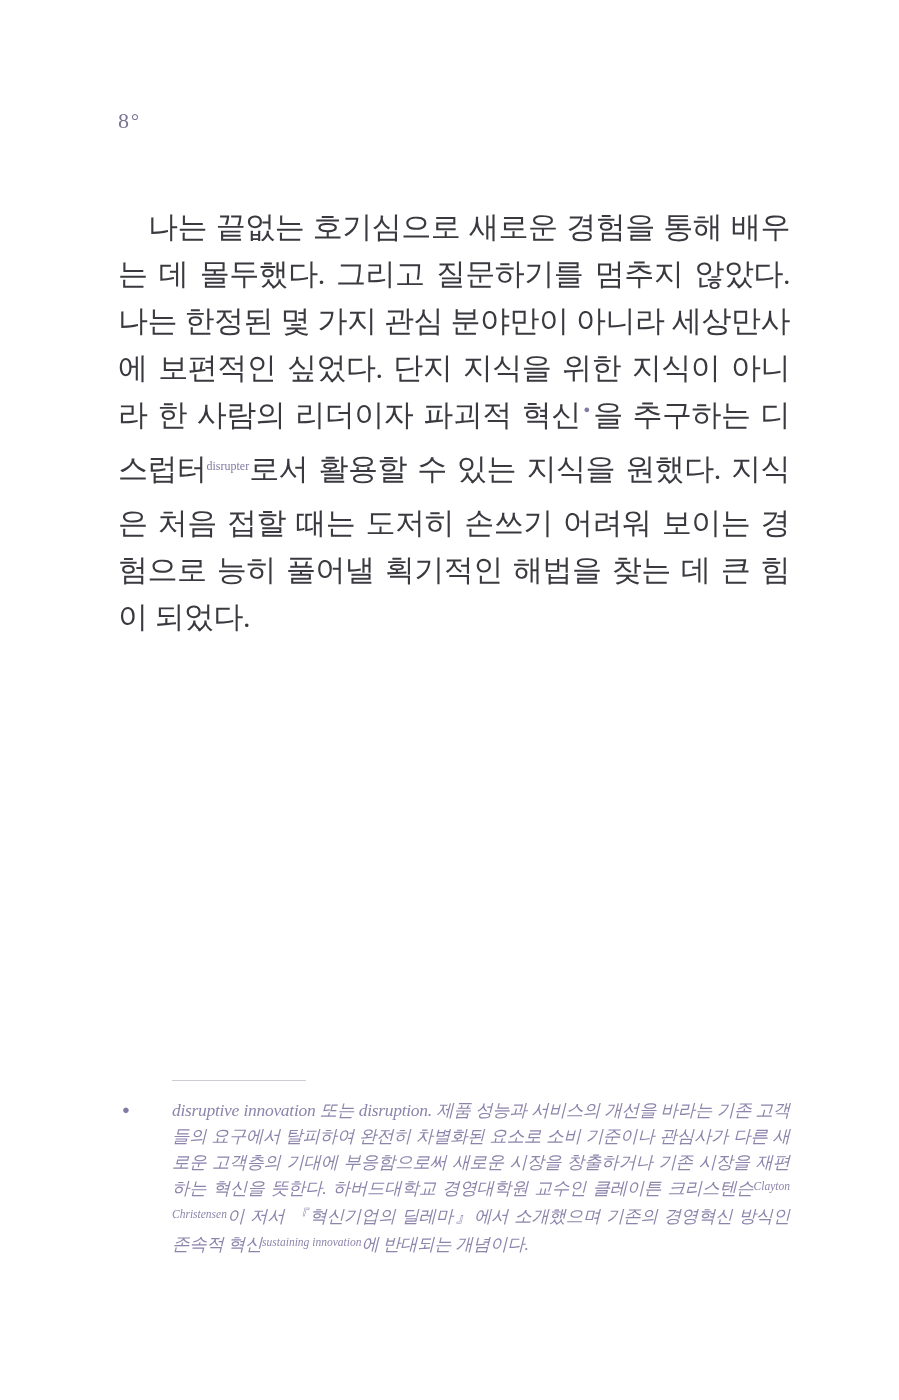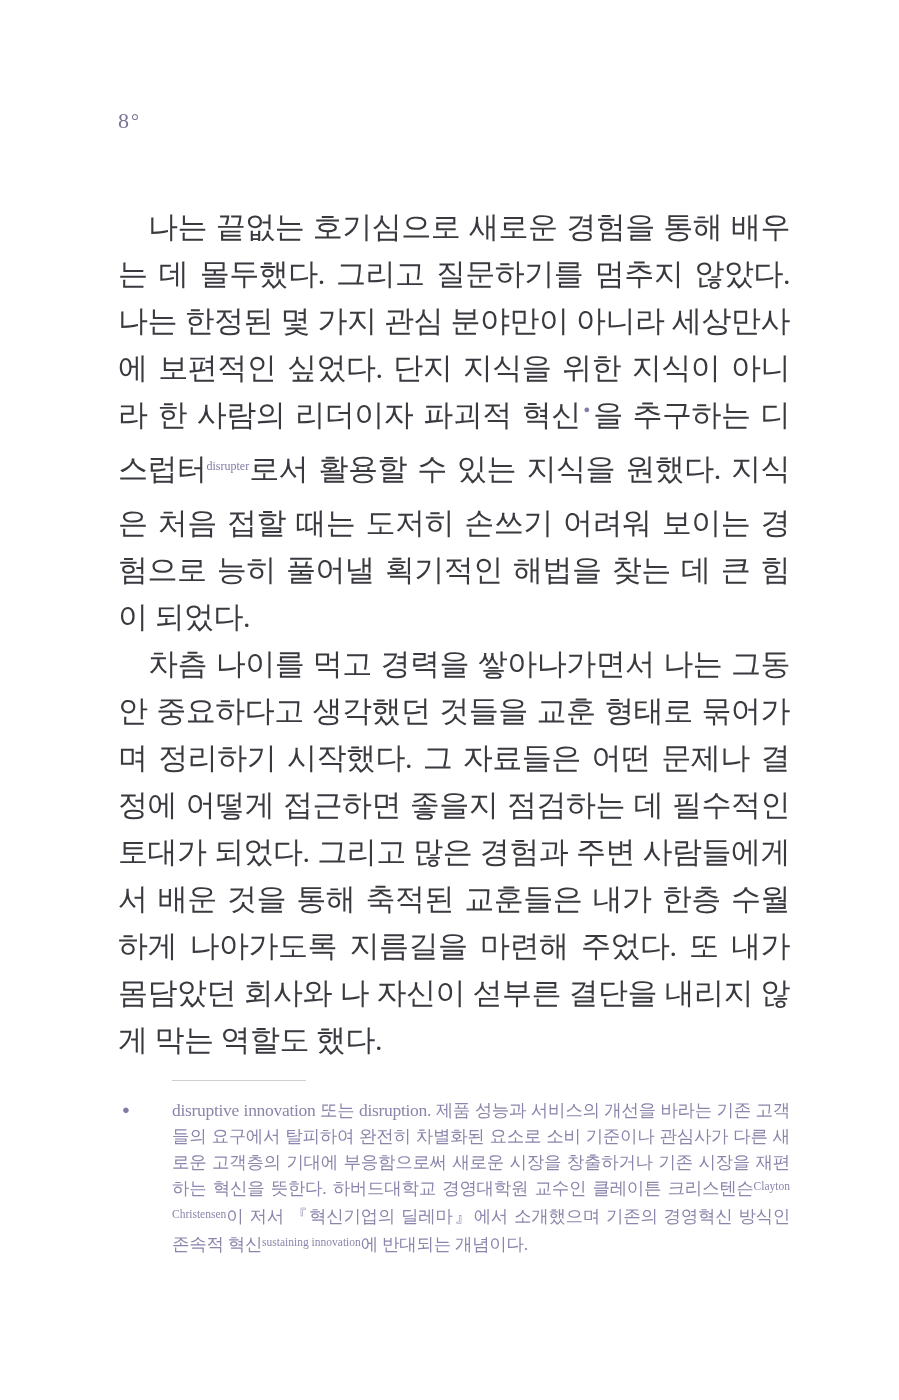--- a/index.html
+++ b/index.html
@@ -82,39 +82,39 @@
     color: var(--accent);
     line-height: 26px;
   }
   .fn-text {
     flex: 1;
     font-size: 17.5px;
     line-height: 26px;
     color: var(--fn-text);
     text-align: justify;
     letter-spacing: -0.3px;
+    font-style: italic;
   }
   .fn-text .seg-sup {
     font-size: 11.5px;
     top: -0.35em;
     color: var(--fn-text);
   }
 </style>
 </head>
 <body>
 
 <div class="page">
 
   <div class="page-number">
     <span>8</span><span class="ornament">°</span>
   </div>
 
   <main class="body-text" id="body-text">
       <p><span class="seg-text">나는 끝없는 호기심으로 새로운 경험을 통해 배우는 데 몰두했다. 그리고 질문하기를 멈추지 않았다. 나는 한정된 몇 가지 관심 분야만이 아니라 세상만사에 보편적인 싶었다. 단지 지식을 위한 지식이 아니라 한 사람의 리더이자 파괴적 혁신</span><span class="seg-ref">●</span><span class="seg-text">을 추구하는 디스럽터</span><span class="seg-sup">disrupter</span><span class="seg-text">로서 활용할 수 있는 지식을 원했다. 지식은 처음 접할 때는 도저히 손쓰기 어려워 보이는 경험으로 능히 풀어낼 획기적인 해법을 찾는 데 큰 힘이 되었다.</span></p>
-      <p><span class="seg-text">차츰 나이를 먹고 경력을 쌓아나가면서 나는 그동안 중요하다고 생각했던 것들을 교훈 형태로 묶어가며 정리하기 시작했다. 그 자료들은 어떤 문제나 결정에 어떻게 접근하면 좋을지 점검하는 데 필수적인 토대가 되었다. 그리고 많은 경험과 주변 사람들에게서 배운 것을 통해 축적된 교훈들은 내가 한층 수월하게 나아가도록 지름길을 마련해 주었다. 또 내가 몸담았던 회사와 나 자신이 섣부른 결단을 내리지 않게 막는 역할도 했다.</span></p>
     </main>
 
   <section class="footnote">
     <div class="fn-rule"></div>
     <div class="fn-row">
       <span class="fn-bullet">●</span>
       <div class="fn-text" id="fn-text"><span class="seg-text">disruptive innovation 또는 disruption. 제품 성능과 서비스의 개선을 바라는 기존 고객들의 요구에서 탈피하여 완전히 차별화된 요소로 소비 기준이나 관심사가 다른 새로운 고객층의 기대에 부응함으로써 새로운 시장을 창출하거나 기존 시장을 재편하는 혁신을 뜻한다. 하버드대학교 경영대학원 교수인 클레이튼 크리스텐슨</span><span class="seg-sup">Clayton Christensen</span><span class="seg-text">이 저서 『혁신기업의 딜레마』에서 소개했으며 기존의 경영혁신 방식인 존속적 혁신</span><span class="seg-sup">sustaining innovation</span><span class="seg-text">에 반대되는 개념이다.</span></div>
     </div>
   </section>
 

